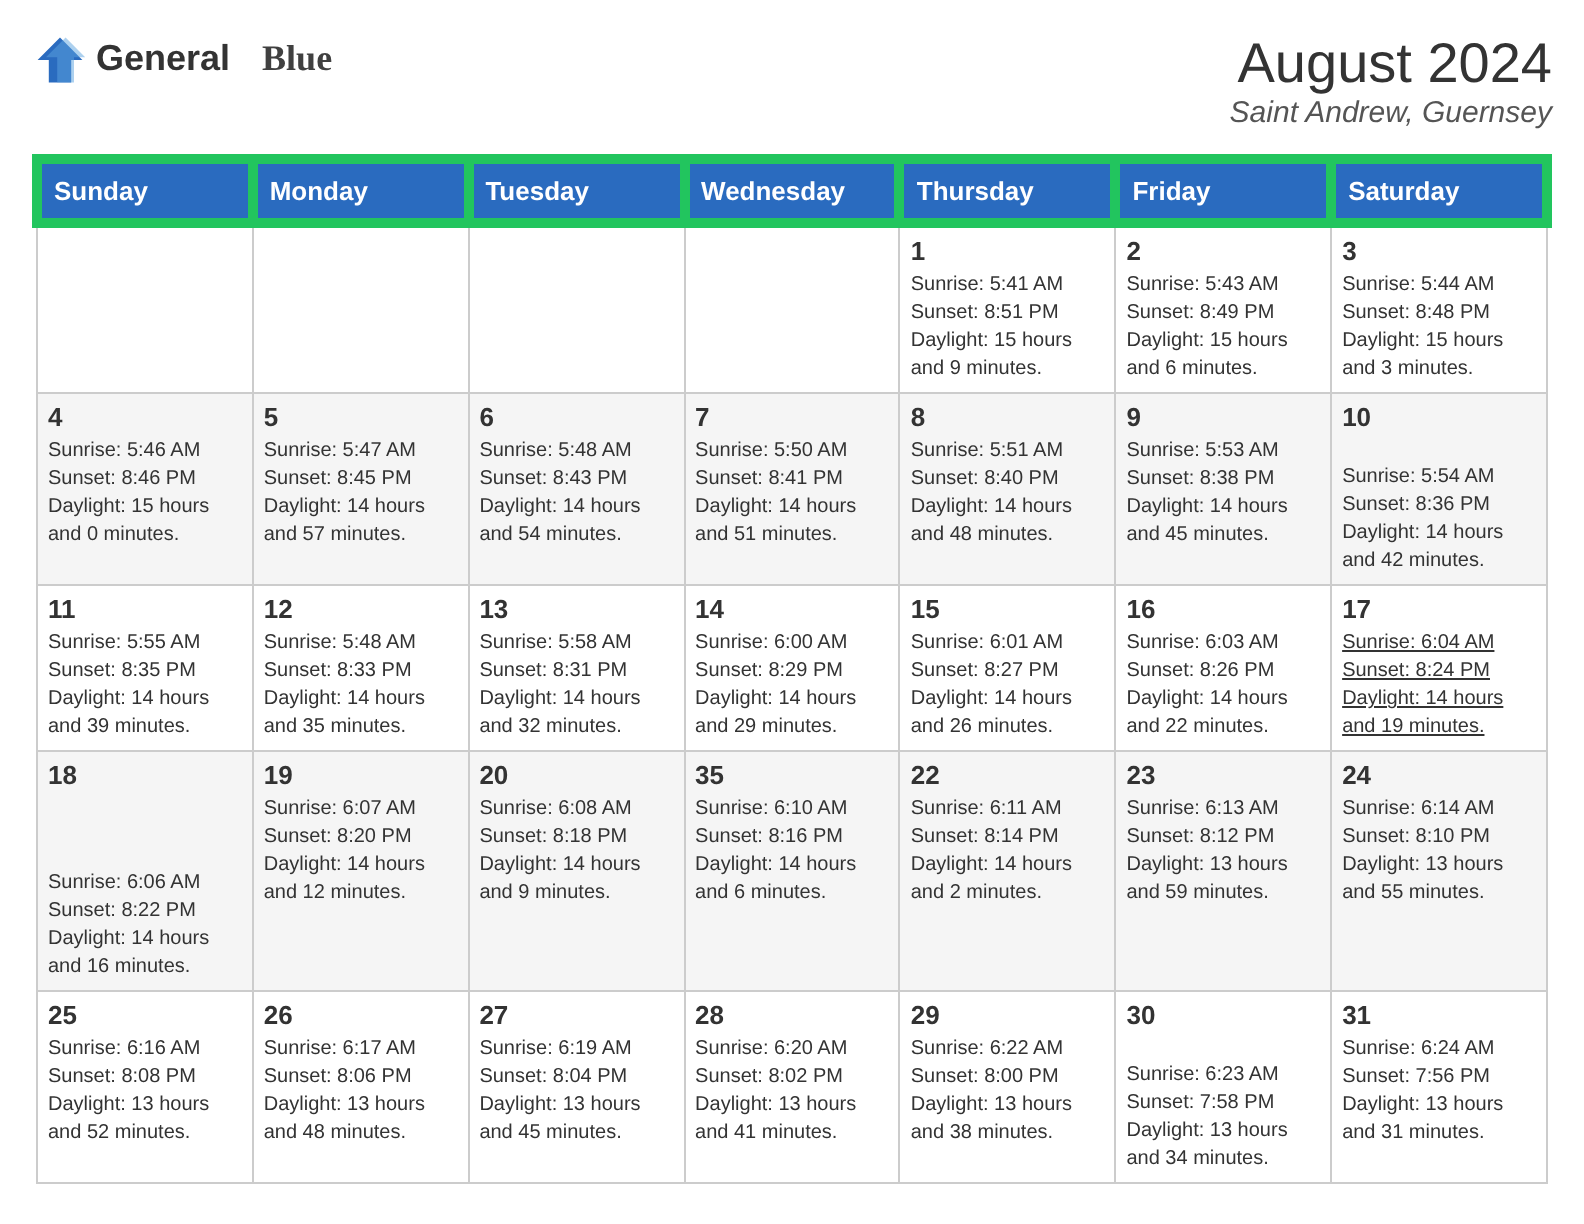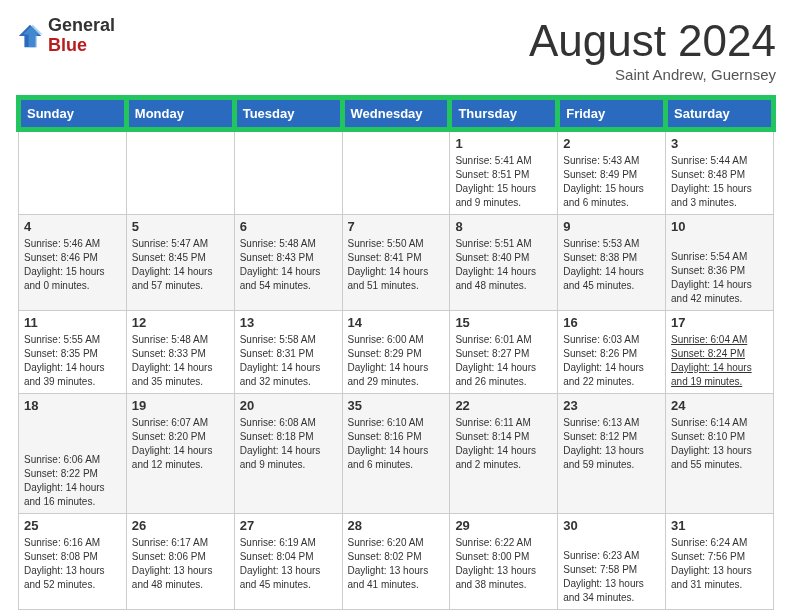--- a/index.html
+++ b/index.html
@@ -16,48 +16,50 @@
       align-items: flex-start;
       margin-bottom: 12px;
     }
     .logo {
       display: flex;
       align-items: center;
       gap: 4px;
     }
     .logo-text {
       display: flex;
-      flex-direction: column;
       line-height: 1.1;
+      gap: 16px;
     }
     .logo-general {
       font-size: 18px;
       font-weight: bold;
       color: #333;
     }
     .logo-blue {
       font-size: 18px;
       font-weight: bold;
-      color: #b91c1c;
+      color: #404040;
+      font-family: Liberation Serif, serif;
     }
     .logo-icon {
       width: 28px;
       height: 28px;
     }
     .title-area {
       text-align: right;
     }
     .month-title {
-      font-size: 44px;
+      font-size: 28px;
       font-weight: normal;
       color: #333;
     }
     .subtitle {
       font-size: 15px;
       color: #555;
+      font-style: italic;
     }
     .calendar {
       width: 100%;
       border-collapse: collapse;
       border: 1px solid #ccc;
     }
     .calendar th {
       background-color: #2a6bbf;
       color: #fff;
       text-align: left;

